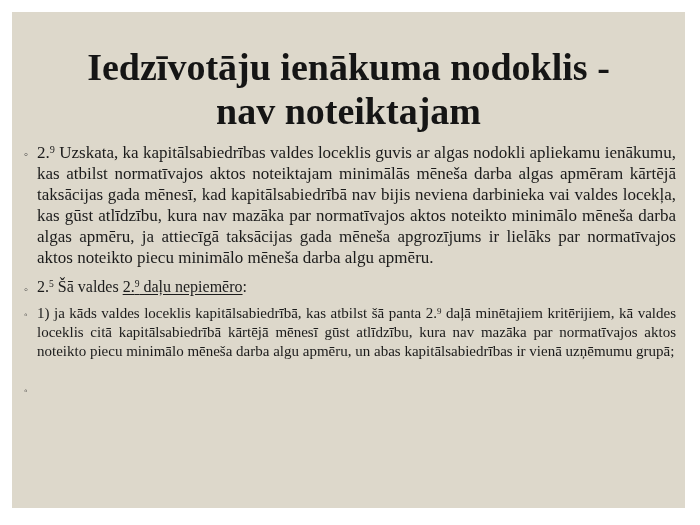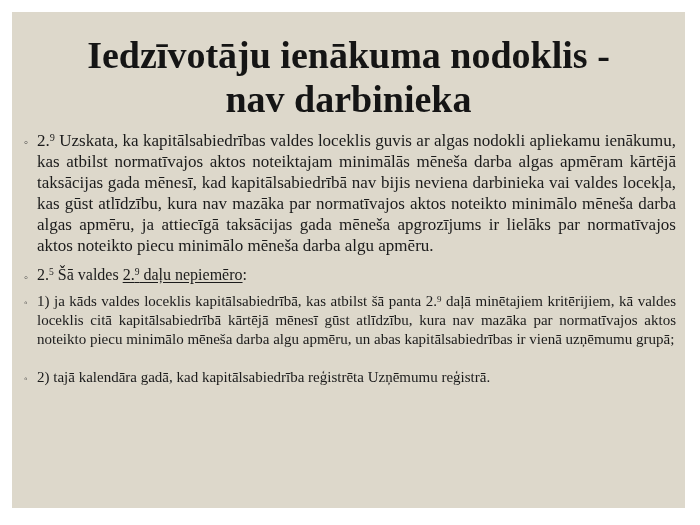--- a/index.html
+++ b/index.html
@@ -16,21 +16,21 @@
   }
   .slide {
     position: absolute;
     left: 12px; top: 12px;
     width: 673px; height: 496px;
     background: #ddd8cb;
     color: #1b1b1b;
   }
   .title {
     margin: 0;
-    padding-top: 21px;
+    padding-top: 33px;
     text-align: center;
     font-weight: bold;
     font-size: 38px;
     line-height: 44px;
     color: #151515;
   }
   .title-line { display: block; }
   .content {
     margin-top: 9px;
     padding: 0 9px 0 25px;
@@ -60,36 +60,36 @@
   .u { text-decoration: underline; text-underline-offset: 2px; margin-top: 32px; }
 </style>
 </head>
 <body>
 
 <div class="page">
   <div class="slide">
 
     <h1 class="title">
       <span class="title-line">Iedzīvotāju ienākuma nodoklis -</span>
-      <span class="title-line">nav darbinieka</span>
+      <span class="title-line">nav noteiktajam</span>
     </h1>
 
     <div class="content">
 
       <div class="para p1">
         <span class="bullet">◦</span><span>2.</span><sup>9</sup><span> Uzskata, ka kapitālsabiedrības valdes loceklis guvis ar algas nodokli apliekamu ienākumu, kas atbilst normatīvajos aktos noteiktajam minimālās mēneša darba algas apmēram kārtējā taksācijas gada mēnesī, kad kapitālsabiedrībā nav bijis neviena darbinieka vai valdes locekļa, kas gūst atlīdzību, kura nav mazāka par normatīvajos aktos noteikto minimālo mēneša darba algas apmēru, ja attiecīgā taksācijas gada mēneša apgrozījums ir lielāks par normatīvajos aktos noteikto piecu minimālo mēneša darba algu apmēru.</span>
       </div>
 
       <div class="para p2">
         <span class="bullet">◦</span><span>2.</span><sup>5</sup><span> Šā valdes </span><span class="u"><span>2.</span><sup>9</sup><span> daļu nepiemēro</span></span><span>:</span>
       </div>
 
       <div class="para p3">
         <span class="bullet">◦</span><span>1) ja kāds valdes loceklis kapitālsabiedrībā, kas atbilst šā panta 2.</span><sup>9</sup><span> daļā minētajiem kritērijiem, kā valdes loceklis citā kapitālsabiedrībā kārtējā mēnesī gūst atlīdzību, kura nav mazāka par normatīvajos aktos noteikto piecu minimālo mēneša darba algu apmēru, un abas kapitālsabiedrības ir vienā uzņēmumu grupā;</span>
       </div>
 
       <div class="para p4">
-        <span class="bullet">◦</span><span>2) tajā kalendāra gadā, kad kapitālsabiedrība reģistrēta Uzņēmumu reģistrā.</span>
+        <span class="bullet">◦</span>
       </div>
 
     </div>
   </div>
 </div>
 
 </body></html>

